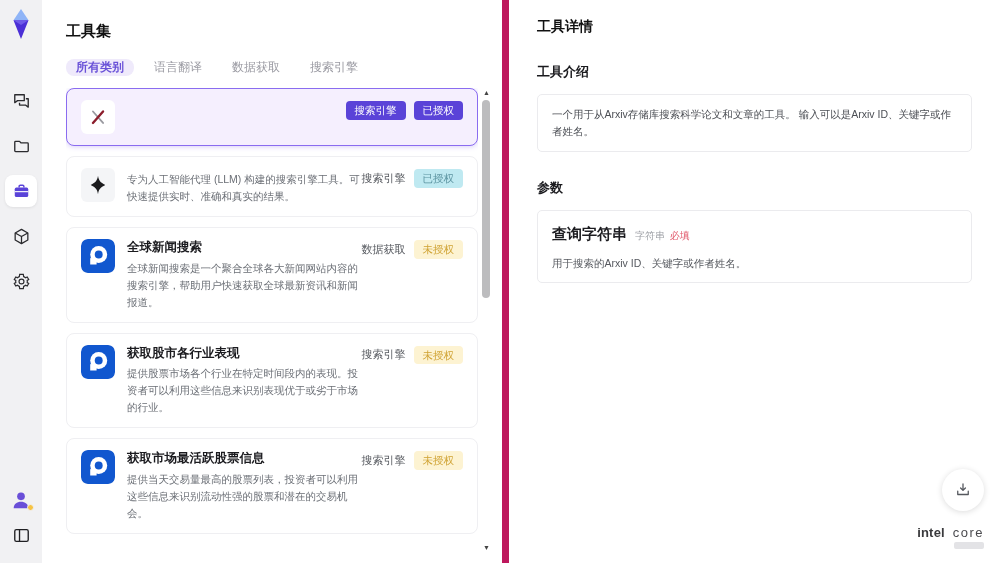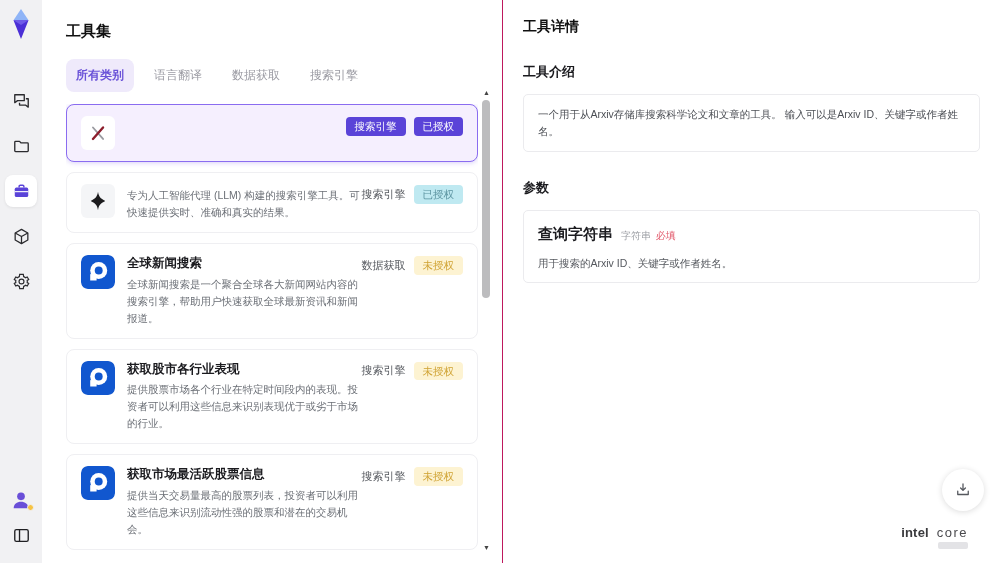--- a/index.html
+++ b/index.html
@@ -20,21 +20,21 @@
     gap:12px; margin-bottom:16px; }
   .avatar { position:relative; width:22px; height:22px; }
   .avatar .badge { position:absolute; right:-2px; bottom:0; width:7px; height:7px;
     border-radius:50%; background:#f6c344; border:1px solid #f1f1f3; }
 
   
   .list-panel { position:absolute; left:42px; top:0; width:460px; height:443px;
     background:#fff; padding:16px 24px 0 24px; }
   .page-title { font-size:15px; font-weight:bold; color:#111; margin-top:6px; }
   .tabs { display:flex; align-items:center; gap:10px; margin-top:18px; }
-  .tab { font-size:12px; color:#9b9ba3; padding:8px 10px; border-radius:8px; cursor:pointer; white-space:nowrap; }
+  .tab { font-size:12px; color:#9b9ba3; padding:0 10px; border-radius:8px; cursor:pointer; white-space:nowrap; }
   .tab.active { color:#6a52d8; background:#efeafb; font-weight:bold; }
   .tool-list { margin-top:12px; display:flex; flex-direction:column; gap:10px;
     width:412px; height:455px; overflow:hidden; }
   .card { position:relative; background:#fff; border:1px solid #efeff2; border-radius:8px;
     padding:11px 14px; display:flex; gap:12px; cursor:pointer; }
   .card.selected { background:#f5effe; border:1px solid #8a6cf0;
     box-shadow:0 1px 5px rgba(118,86,233,.28); }
   .tool-icon { flex:0 0 34px; width:34px; height:34px; border-radius:6px; background:#f4f5f7;
     display:flex; align-items:center; justify-content:center; overflow:hidden; }
   .tool-icon.white { background:#fff; }
@@ -54,36 +54,36 @@
   .scrollbar { position:absolute; right:10px; top:88px; width:11px; height:465px; }
   .scroll-arrow { position:absolute; left:0; width:11px; height:10px; font-size:7px;
     color:#444; text-align:center; line-height:10px; cursor:pointer; }
   .scroll-arrow.up { top:0; }
   .scroll-arrow.down { bottom:0; }
   .scroll-thumb { position:absolute; left:1px; top:12px; width:8px; height:198px;
     background:#bcbcbe; border-radius:4px; cursor:pointer; }
 
   
   .detail-panel { position:absolute; left:502px; top:0; width:498px; height:563px;
-    background:#fff; border-left:1px solid #be185d; padding:18px 20px; }
+    background:#fff; border-left:7px solid #be185d; padding:18px 28px; }
   .detail-title { font-size:14px; font-weight:bold; color:#111; }
   .section-heading { font-size:13px; font-weight:bold; color:#1a1a1e; margin-top:27px; }
   .info-box { margin-top:13px; border:1px solid #ebebee; border-radius:5px; background:#fff;
     padding:11px 14px; font-size:10.5px; color:#4c4f55; line-height:1.6; }
   .param-name { font-size:15px; font-weight:bold; color:#1c1c20; }
   .param-type { font-size:10px; color:#9a9da3; margin-left:5px; }
   .param-required { font-size:10px; color:#e25c6e; margin-left:2px; }
   .param-desc { font-size:10.5px; color:#55585e; margin-top:9px; }
 
   
   .download-fab { position:absolute; right:16px; bottom:52px; width:42px; height:42px;
     border-radius:50%; background:#fff; box-shadow:0 1px 6px rgba(0,0,0,.14);
     display:flex; align-items:center; justify-content:center; cursor:pointer; }
   .download-fab svg { width:18px; height:18px; }
-  .intel-brand { position:absolute; right:32px; bottom:14px; text-align:center; color:#3a3a3d; }
+  .intel-brand { position:absolute; right:16px; bottom:14px; text-align:center; color:#3a3a3d; }
   .intel-line { font-size:13px; letter-spacing:.2px; }
   .intel-line .intel-word { font-weight:bold; }
   .intel-line .core-word { font-weight:normal; letter-spacing:1.5px; margin-left:4px; color:#4a4a4e; }
   .intel-sub { margin-top:2px; margin-left:auto; width:30px; height:7px; border-radius:2px;
     background:#e3e3e6; }
 </style>
 </head>
 <body>
 
 <div class="app">

